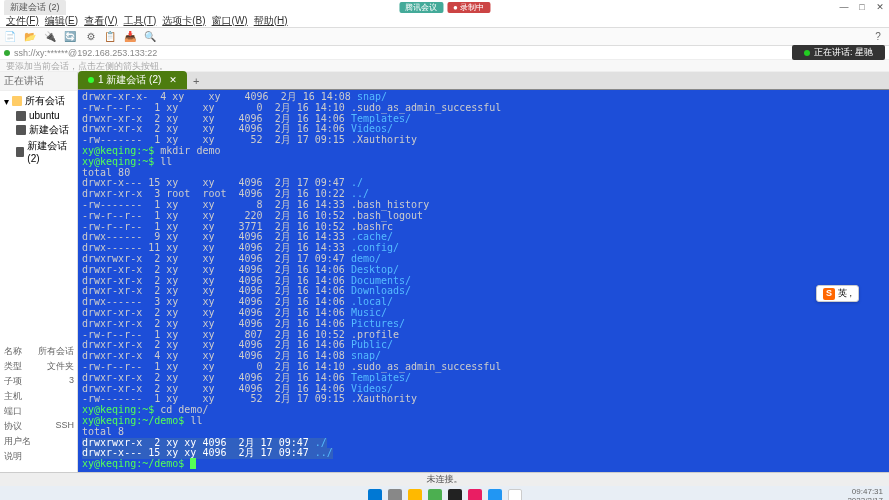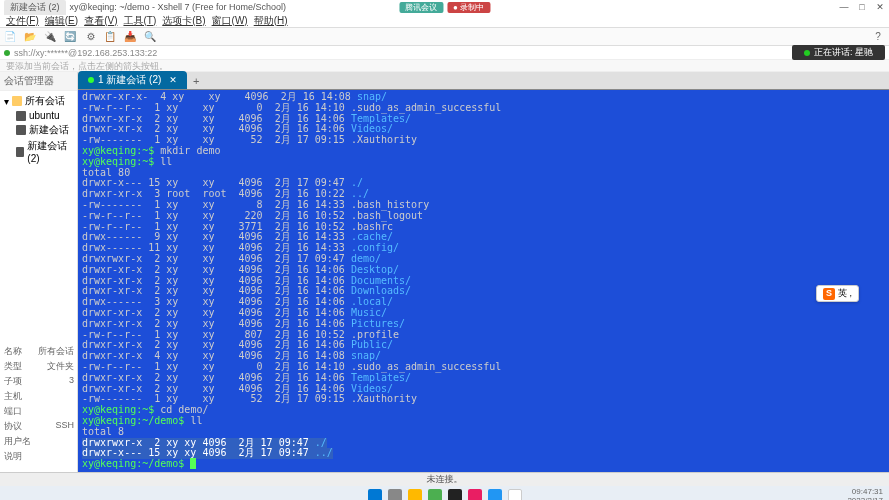--- a/index.html
+++ b/index.html
@@ -24,21 +24,21 @@
 .sidebar { width: 78px; background: #fff; border-right: 1px solid #ddd; font-size: 10px; overflow: hidden; }
 .sidebar .header { padding: 2px 4px; color: #666; background: #f4f4f4; border-bottom: 1px solid #eee; }
 .sidebar .tree { padding: 2px 2px; }
 .sidebar .tree .node { padding: 1px 2px; display: flex; align-items: center; gap: 3px; cursor: pointer; }
 .sidebar .tree .node .fold { width: 10px; height: 10px; background: #fc6; border-radius: 1px; }
 .sidebar .tree .node.child { padding-left: 14px; }
 .sidebar .tree .node .term { width: 10px; height: 10px; background: #555; border-radius: 1px; }
 .sidebar .props { position: absolute; bottom: 34px; left: 0; width: 78px; font-size: 9px; color: #666; padding: 2px 4px; }
 .sidebar .props .row { display: flex; justify-content: space-between; padding: 1px 0; }
 .tabstrip { height: 18px; background: #e0e0e0; display: flex; align-items: flex-end; border-bottom: 1px solid #888; }
-.tabstrip .tab { background: #0369a1; color: #fff; padding: 2px 10px; font-size: 10px; border-radius: 4px 4px 0 0; display: flex; align-items: center; gap: 4px; cursor: pointer; }
+.tabstrip .tab { background: #4d7c0f; color: #fff; padding: 2px 10px; font-size: 10px; border-radius: 4px 4px 0 0; display: flex; align-items: center; gap: 4px; cursor: pointer; }
 .tabstrip .tab .dot { width: 6px; height: 6px; background: #3f3; border-radius: 50%; }
 .tabstrip .tab .x { font-size: 9px; margin-left: 4px; }
 .tabstrip .plus { padding: 2px 6px; color: #666; cursor: pointer; }
 .term-wrap { flex: 1; display: flex; flex-direction: column; }
 .terminal { flex: 1; background: #1d4ed8; color: #ccc; font-family: "Consolas", monospace; font-size: 10px; line-height: 10.8px; padding: 2px 4px; overflow: hidden; white-space: pre; }
 .terminal .blue { color: #5bf; }
 .terminal .prompt { color: #5f5; }
 .terminal .cursor { background: #5f5; color: #000; }
 .terminal .sel { background: #3060c0; color: #fff; display: inline-block; }
 .statusbar { height: 14px; background: #eee; border-top: 1px solid #ccc; display: flex; align-items: center; font-size: 9px; color: #555; padding: 0 4px; gap: 8px; flex-direction: column; }
@@ -48,21 +48,20 @@
 .taskbar .ico { width: 14px; height: 14px; border-radius: 2px; }
 .taskbar .time { position: absolute; right: 6px; font-size: 8px; color: #666; text-align: right; line-height: 9px; }
 .floating-badge { position: absolute; right: 30px; top: 285px; background: #fff; border: 1px solid #ccc; border-radius: 3px; padding: 1px 6px; font-size: 9px; display: flex; align-items: center; gap: 3px; box-shadow: 0 1px 3px rgba(0,0,0,.2); }
 .floating-badge .s { background: #f60; color: #fff; width: 12px; height: 12px; border-radius: 2px; text-align: center; font-weight: bold; }
 </style>
 </head>
 <body>
 
 <div class="titlebar">
   <span class="tab">新建会话 (2)</span>
-  <span>xy@keqing: ~/demo - Xshell 7 (Free for Home/School)</span>
   <div class="center">
     <span class="badge">腾讯会议</span>
     <span class="badge red">● 录制中</span>
   </div>
   <div class="winbtns">
     <span>—</span>
     <span>□</span>
     <span>✕</span>
   </div>
 </div>
@@ -96,21 +95,21 @@
   <div class="status-pill">
     <span class="mic"></span>
     <span>正在讲话: 星驰</span>
   </div>
 </div>
 
 <div class="hintbar">要添加当前会话，点击左侧的箭头按钮。</div>
 
 <div class="main">
   <div class="sidebar">
-    <div class="header">会话管理器</div>
+    <div class="header">正在讲话</div>
     <div class="tree" id="tree">
         <div class="node">
           <span>▾</span>
           <span class="fold"></span>
           <span>所有会话</span>
         </div>
         <div class="node child">
           <span class="term"></span>
           <span>ubuntu</span>
         </div>

